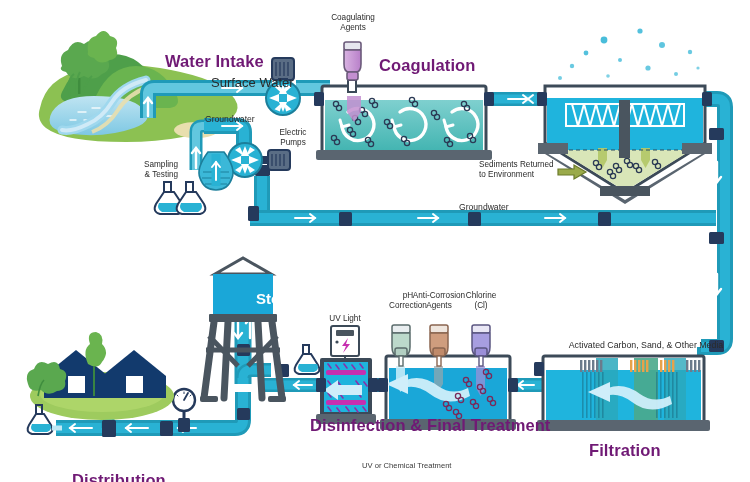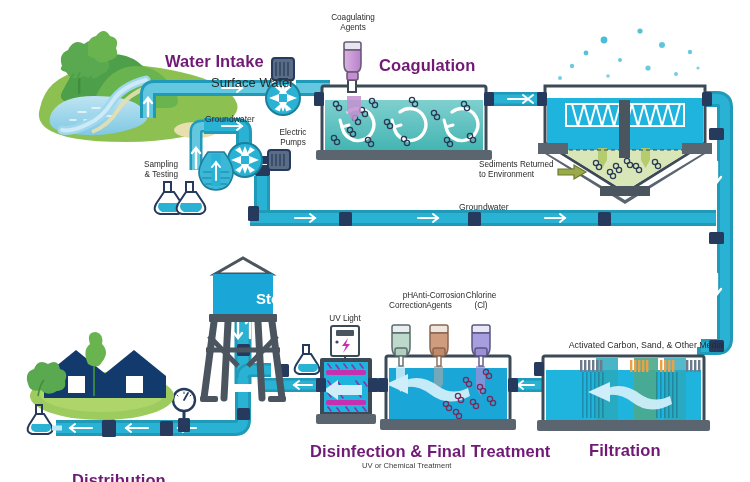--- a/index.html
+++ b/index.html
@@ -735,21 +735,21 @@
     <rect x="36" y="405" width="6" height="9" fill="none" stroke="#253a5c" stroke-width="2"></rect>
     <path d="M36,414 l-7,11 q-4,7 3,9 h16 q7,-2 3,-9 l-7,-11 z" fill="#ffffff" stroke="#253a5c" stroke-width="2"></path>
     <path d="M32,424 q-3,6 3,8 h12 q6,-2 3,-8 z" fill="#29b2d4"></path>
   </g>
   <path d="M52,428 h10" stroke="#bfe8f4" stroke-width="5"></path>
 </svg>
 
 <div class="lbl title" style="left:165px;top:52px;">Water Intake</div>
 <div class="lbl title" style="left:379px;top:56px;">Coagulation</div>
 <div class="lbl title" style="left:589px;top:441px;">Filtration</div>
-<div class="lbl title" style="left:310px;top:442px;">Disinfection &amp; Final Treatment</div>
+<div class="lbl title" style="left:310px;top:416px;">Disinfection &amp; Final Treatment</div>
 <div class="lbl sub" style="left:362px;top:461px;">UV or Chemical Treatment</div>
 <div class="lbl title" style="left:72px;top:441px;margin-top:30px;">Distribution</div>
 
 <div class="lbl smallw" style="left:211px;top:78px;font-size:13px;">Surface Water</div>
 <div class="lbl smallw" style="left:205px;top:115px;font-size:8.6px;">Groundwater</div>
 <div class="lbl smallw" style="left:459px;top:203px;font-size:8.6px;">Groundwater</div>
 
 <div class="lbl small ctr" style="left:293px;top:128px;">
   <div>Electric</div>
   <div>Pumps</div>

